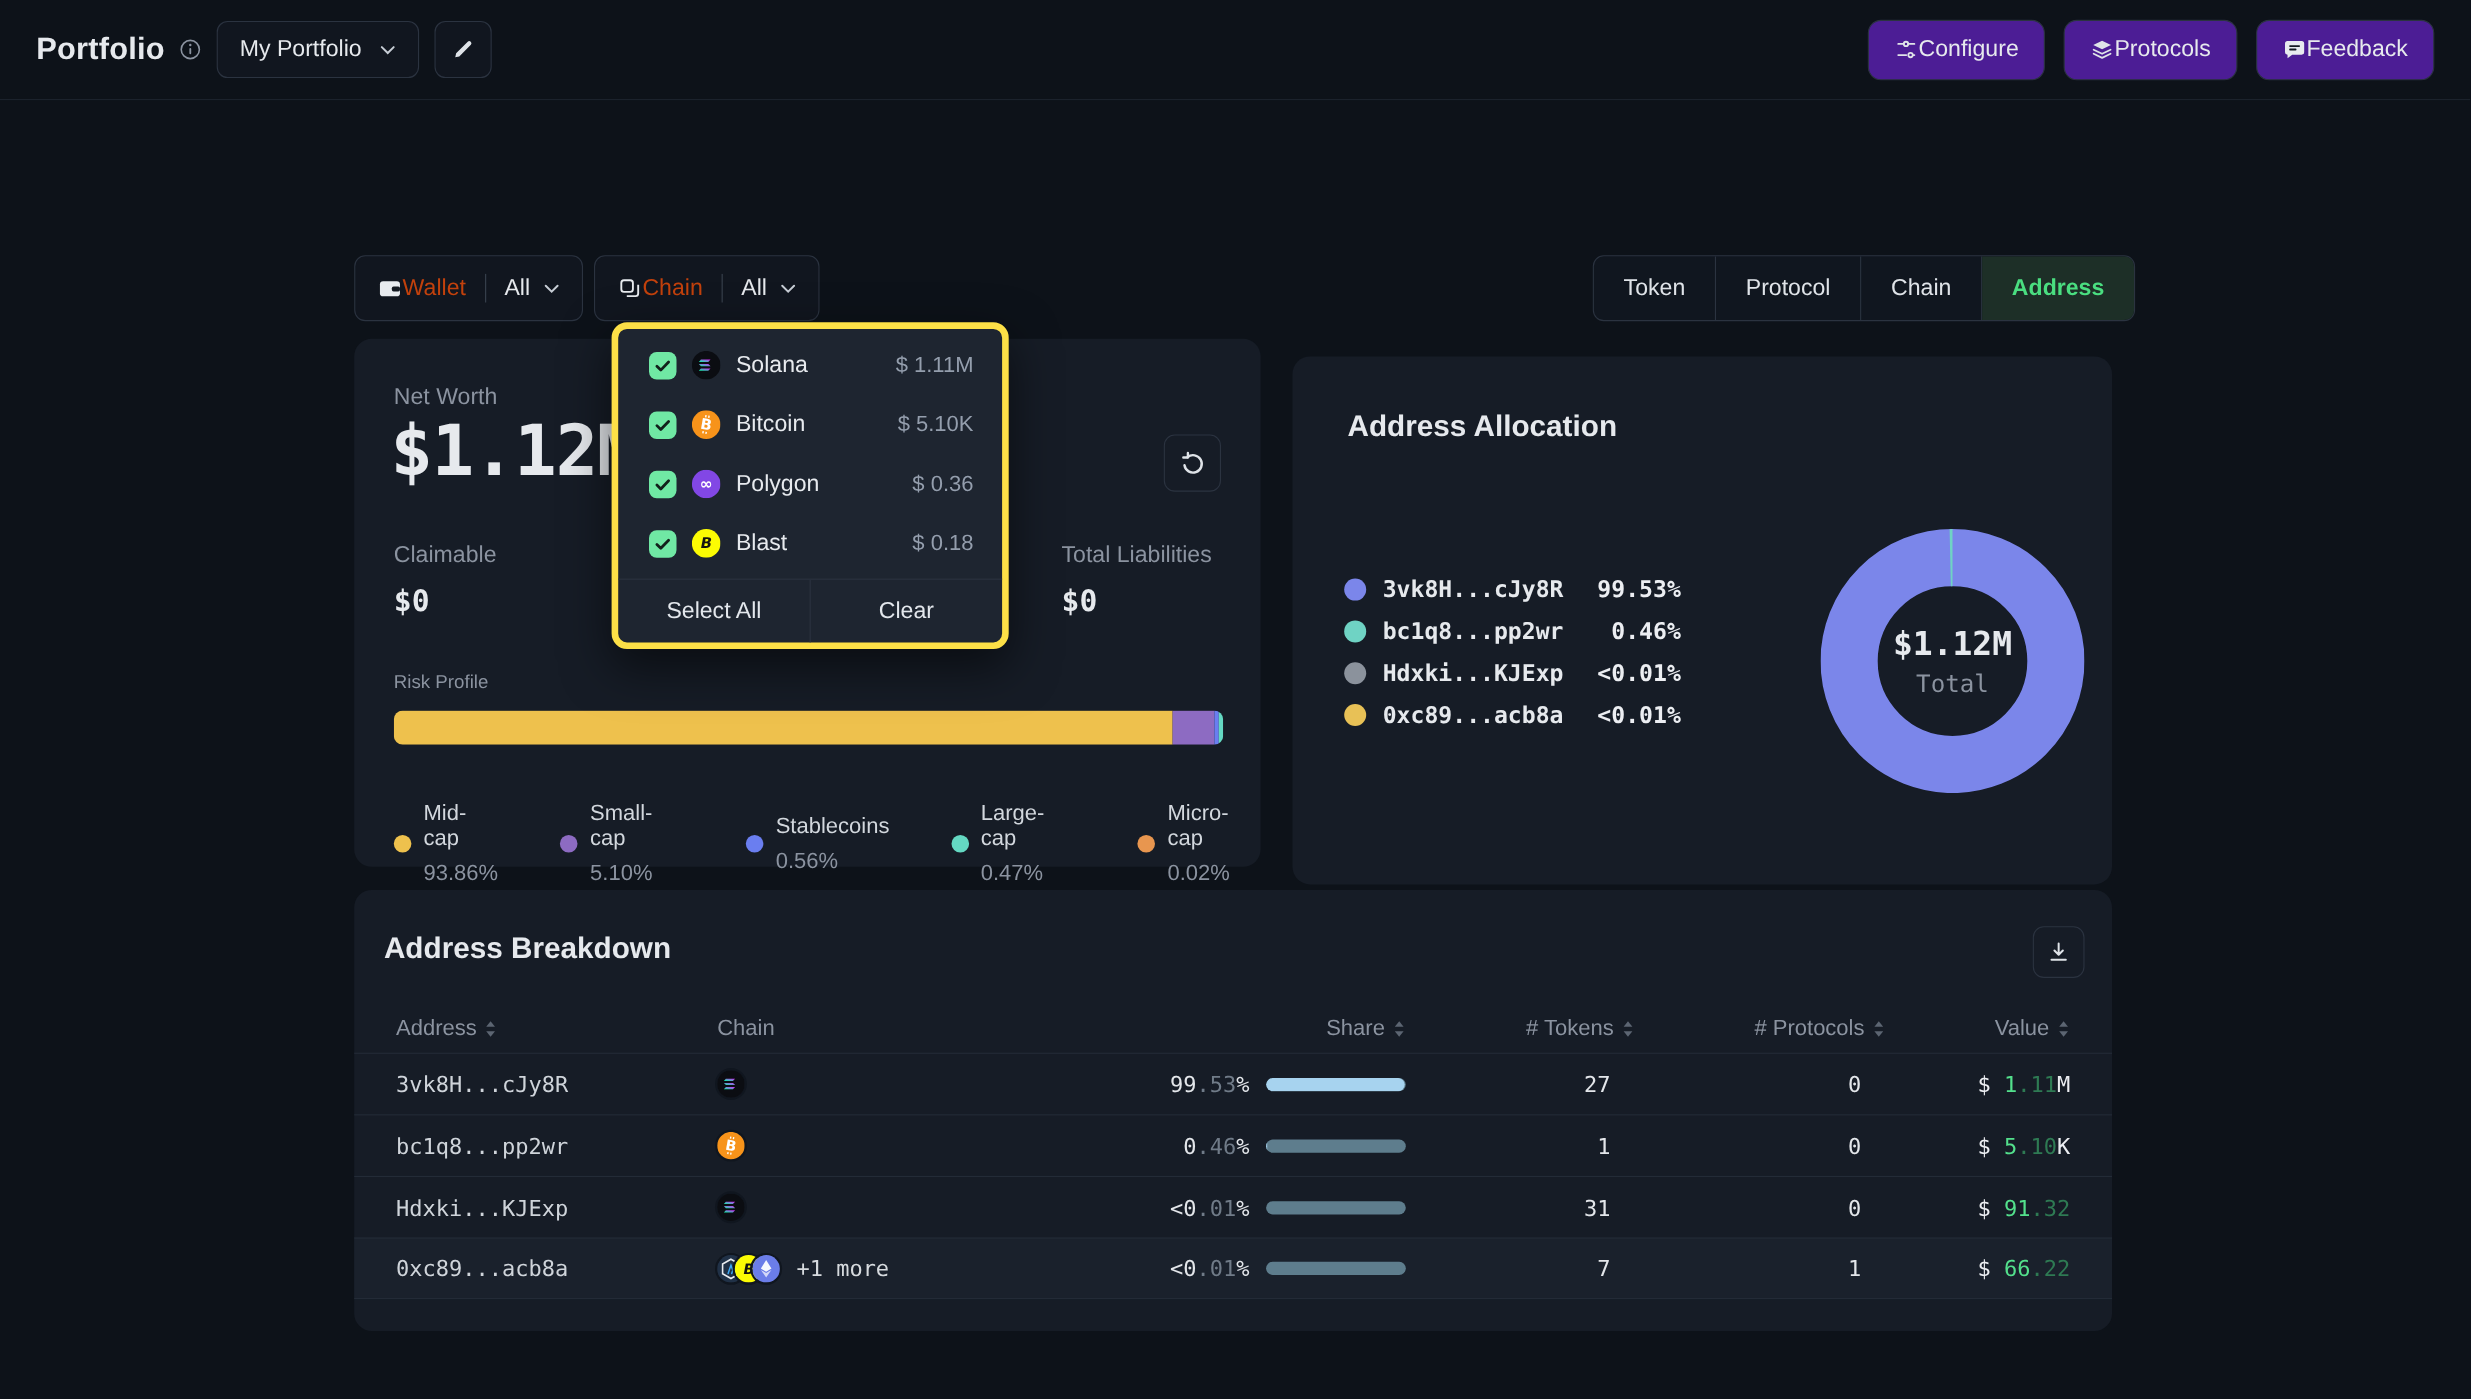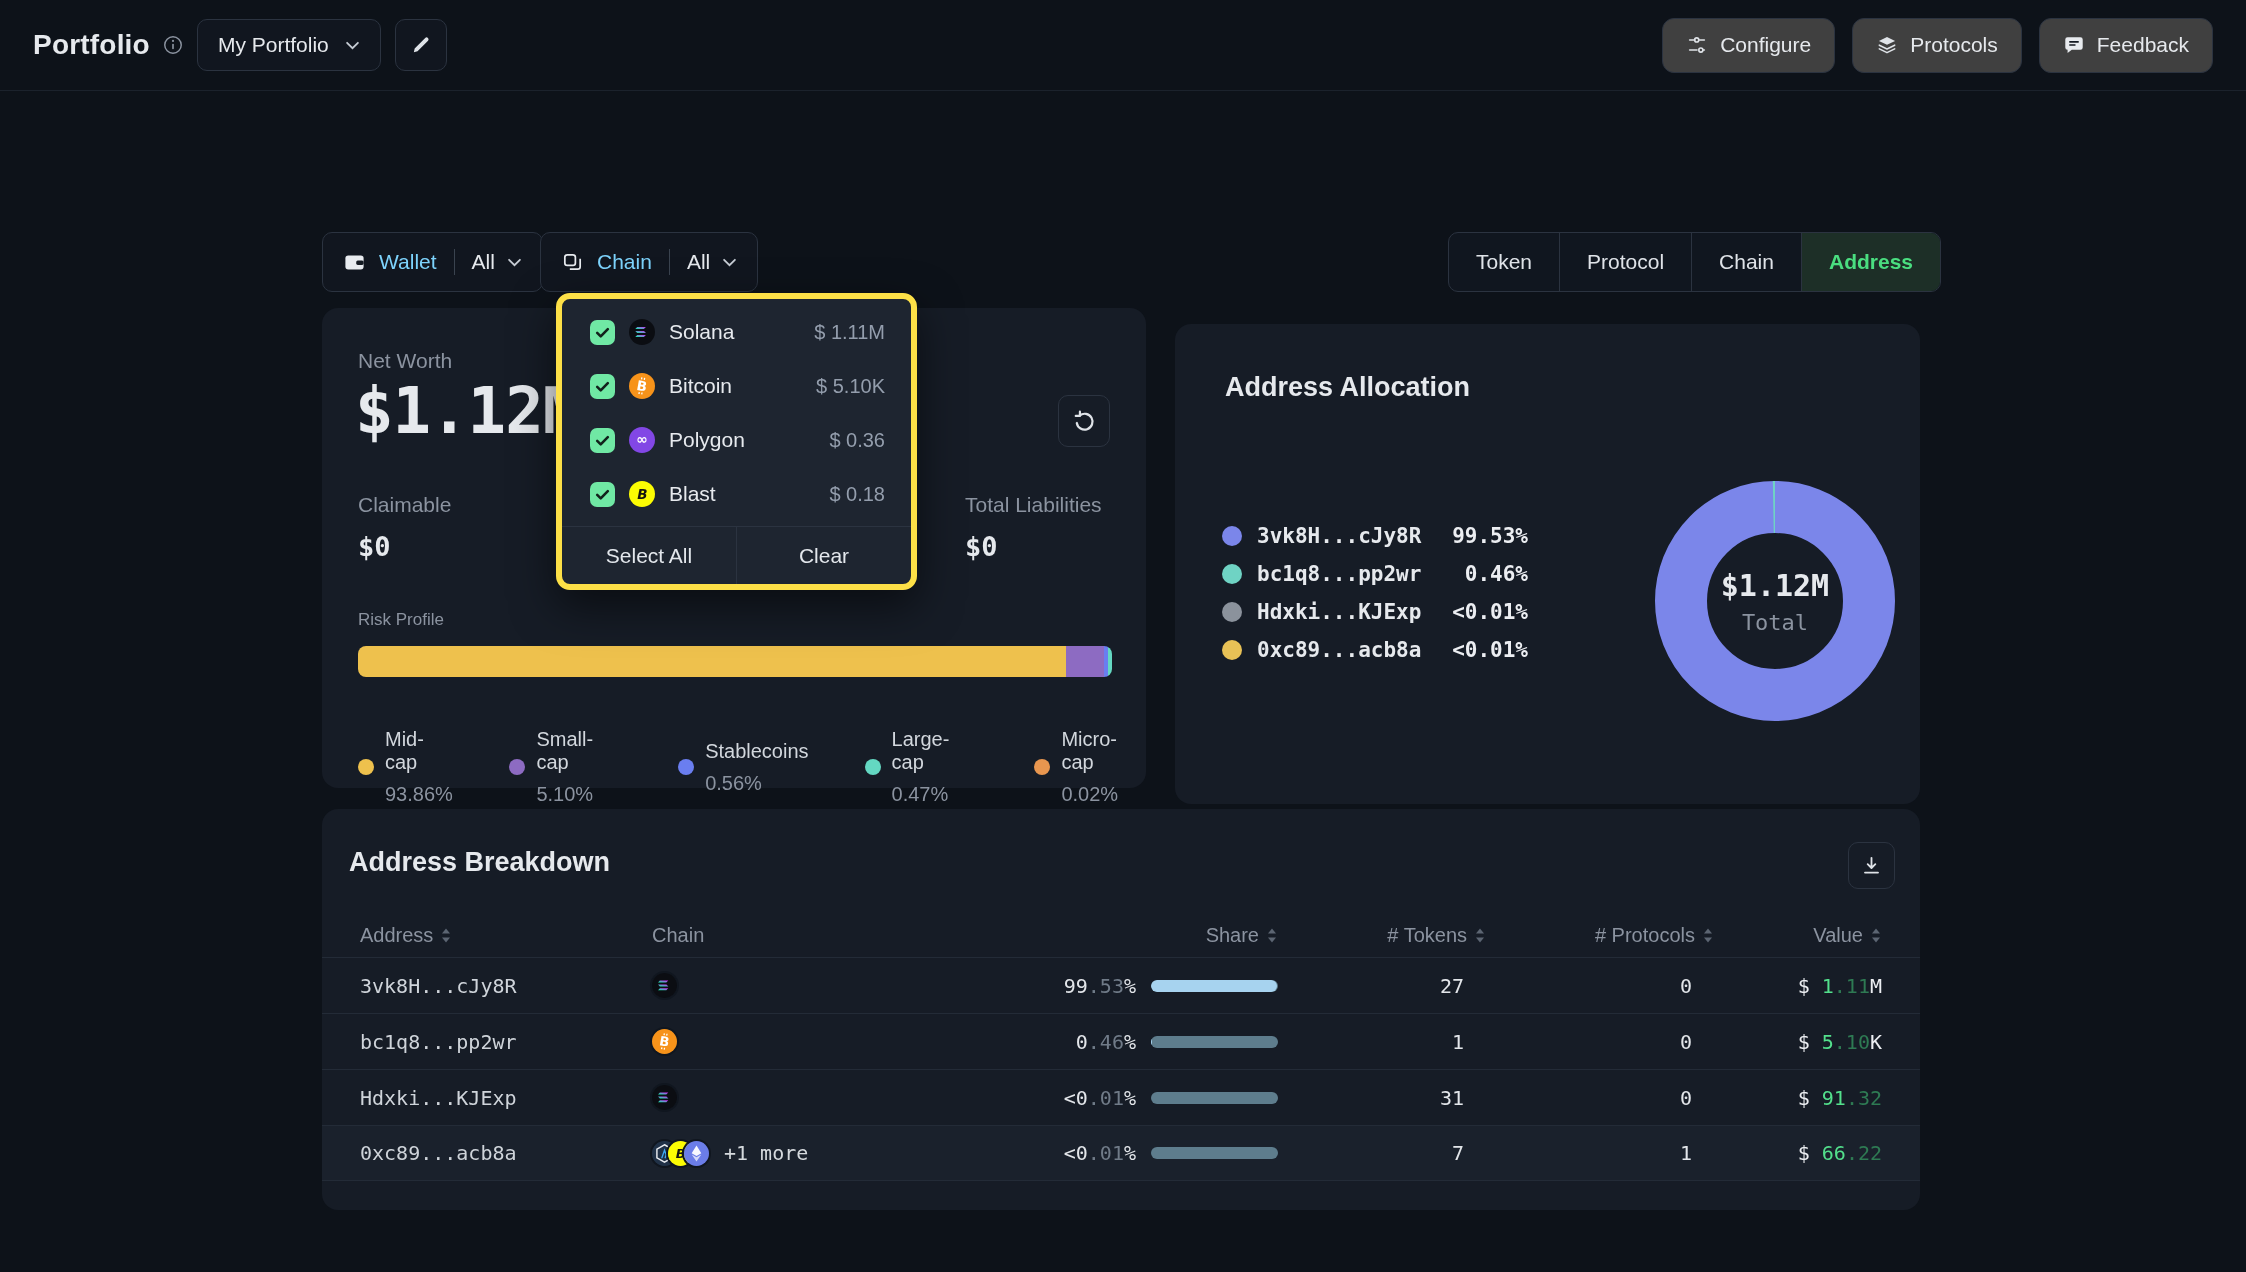--- a/index.html
+++ b/index.html
@@ -9,31 +9,31 @@
   .mono{font-family:"DejaVu Sans Mono",monospace}
   .icn{display:inline-flex;align-items:center;justify-content:center;flex:none}
 
   
   .topbar{position:absolute;top:0;left:0;right:0;height:91px;border-bottom:1px solid #1b222c;display:flex;align-items:center;padding:0 33px}
   .page-title{font-size:28px;font-weight:bold;letter-spacing:.2px}
   .info-ic{margin-left:12px}
   .pf-btn{margin-left:13px;height:52px;border:1px solid #2b3340;border-radius:10px;background:#11161f;display:flex;align-items:center;gap:16px;padding:0 20px;font-size:21px;color:#e6e9ed;cursor:pointer}
   .edit-btn{margin-left:14px;width:52px;height:52px;border:1px solid #2b3340;border-radius:10px;background:#11161f;display:flex;align-items:center;justify-content:center;cursor:pointer}
   .top-actions{margin-left:auto;display:flex;gap:17px}
-  .act-btn{height:55px;border:1px solid #2b3340;border-radius:12px;background:#404040;display:flex;align-items:center;gap:12px;padding:0 23px;font-size:21px;color:#e6e9ed;cursor:pointer}
+  .act-btn{height:55px;border:1px solid #2b3340;border-radius:12px;background:#4c1d95;display:flex;align-items:center;padding:0 23px;font-size:21px;color:#e6e9ed;cursor:pointer}
 
   
   .tabbar{position:absolute;top:91px;left:0;right:0;height:116px;border-bottom:1px solid #1b222c;display:flex;align-items:flex-end;gap:41px;padding-left:22px}
   .tab{font-size:22px;color:#d2d7dd;padding-bottom:27px;border-bottom:3px solid transparent;cursor:pointer}
   .tab.active{color:#4ade80;font-weight:bold;border-bottom-color:#4ade80}
 
   
   .fltr{position:absolute;top:232px;height:60px;border:1px solid #2b3340;border-radius:10px;background:#11161f;display:flex;align-items:center;padding:0 20px;font-size:21px;cursor:pointer}
   .fltr .vdiv{width:1px;height:26px;background:#3a434f;margin:0 17px}
-  .fltr .lbl{margin-left:13px;color:#7dd3fc}
+  .fltr .lbl{margin-left:0;color:#c2410c}
   .fltr .val{color:#e6e9ed;margin-right:12px}
   #wallet-filter{left:322px}
   #chain-filter{left:540px}
   .switcher{position:absolute;top:232px;left:1448px;height:60px;display:flex;border:1px solid #2b3340;border-radius:10px;overflow:hidden;background:#10161f}
   .sw-seg{display:flex;align-items:center;padding:0 27px;font-size:21px;color:#dfe3e8;border-right:1px solid #2b3340;cursor:pointer}
   .sw-seg:last-child{border-right:none}
   .sw-seg.active{background:#1d2f27;color:#4ade80;font-weight:bold}
 
   .card{position:absolute;background:#161c26;border-radius:16px}
 

